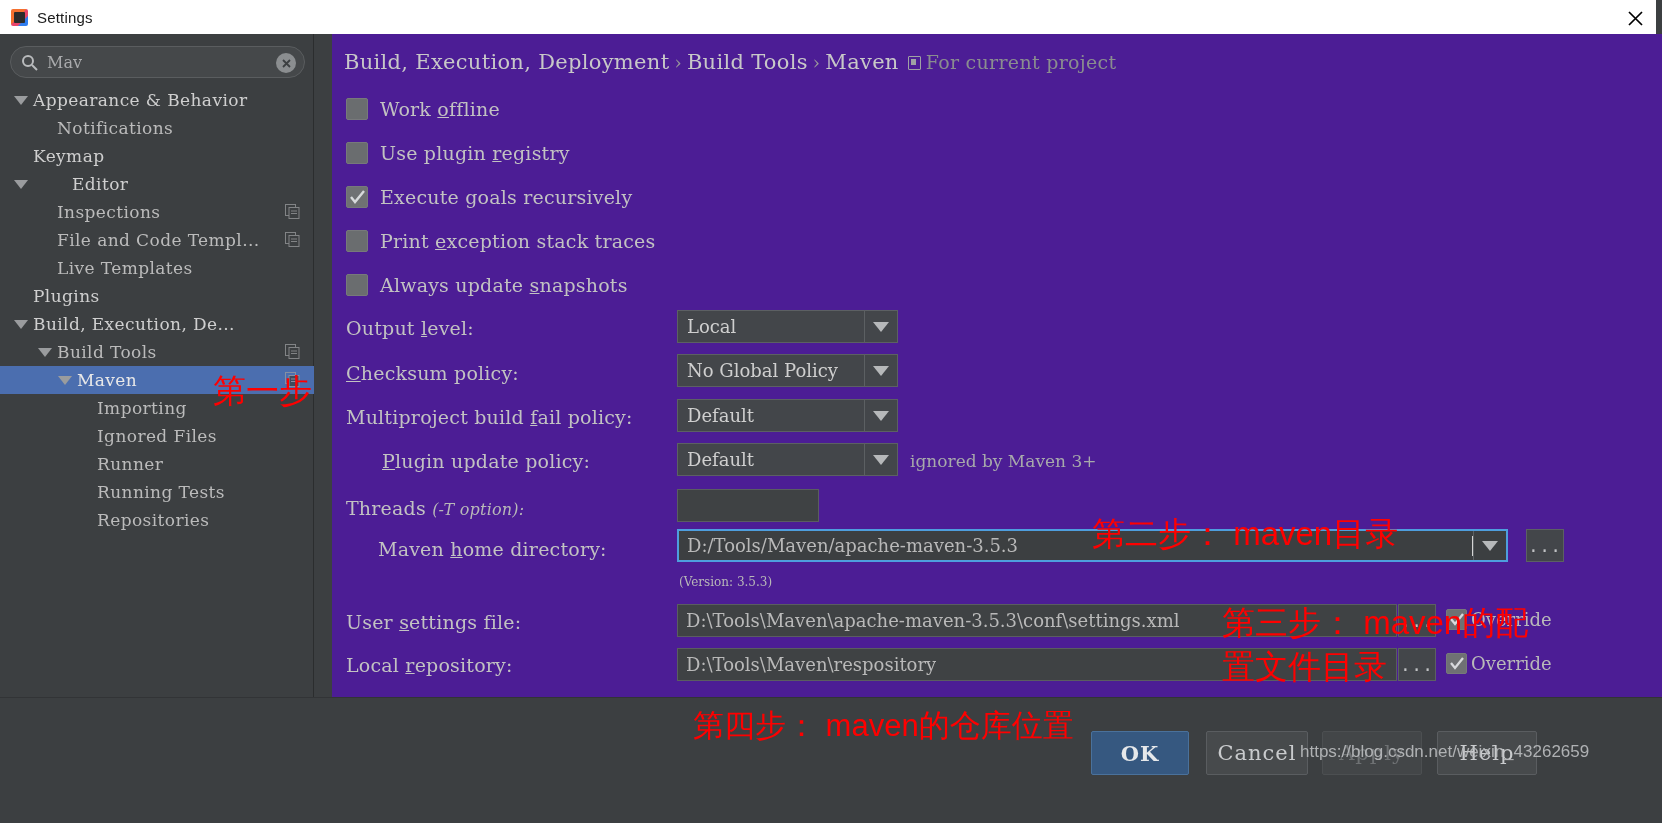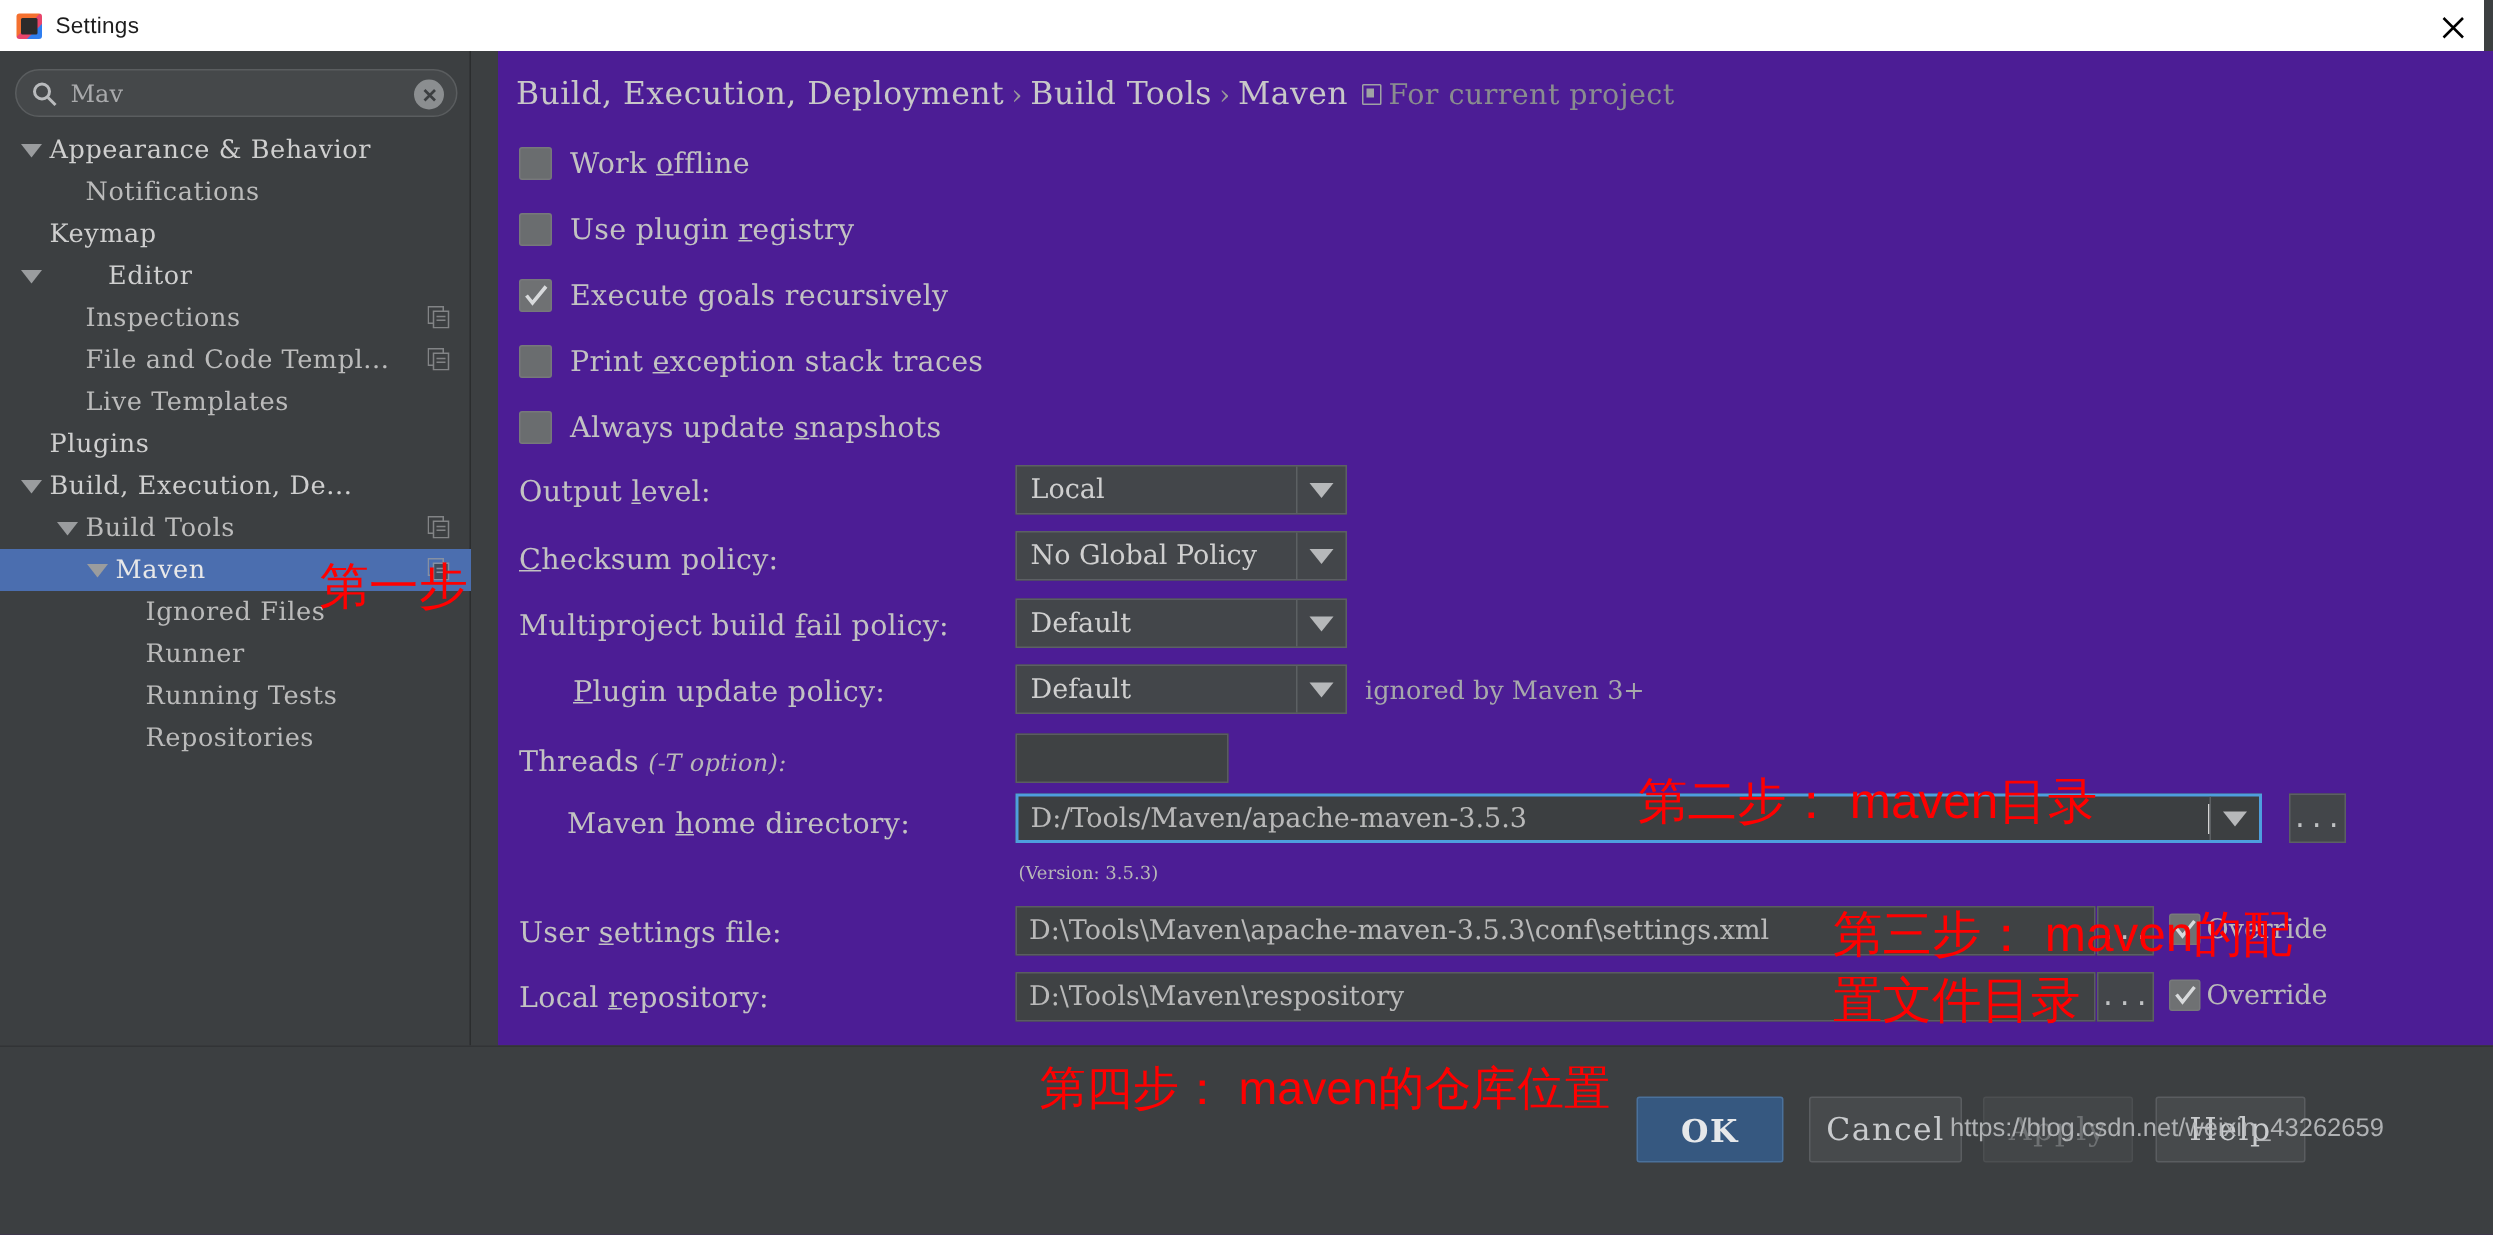--- a/index.html
+++ b/index.html
@@ -289,20 +289,24 @@
           <span class="tw"></span>
           <span class="tlabel">Maven</span>
           <span class="copy-ico"><svg width="15" height="15" viewBox="0 0 15 15">
               <rect x="0.5" y="0.5" width="10" height="11" fill="none" stroke="#9a9c9e"></rect>
               <rect x="4" y="3.5" width="10" height="11" fill="#3c3f41" stroke="#9a9c9e"></rect>
               <path d="M6 7h6M6 9.5h6" stroke="#9a9c9e"></path>
             </svg></span>
         </div>
         <div class="tree-row" style="padding-left: 78px;">
           <span class="tw hidden"></span>
+          <span class="tlabel">Importing</span>
+        </div>
+        <div class="tree-row" style="padding-left: 78px;">
+          <span class="tw hidden"></span>
           <span class="tlabel">Ignored Files</span>
         </div>
         <div class="tree-row" style="padding-left: 78px;">
           <span class="tw hidden"></span>
           <span class="tlabel">Runner</span>
         </div>
         <div class="tree-row" style="padding-left: 78px;">
           <span class="tw hidden"></span>
           <span class="tlabel">Running Tests</span>
         </div>

